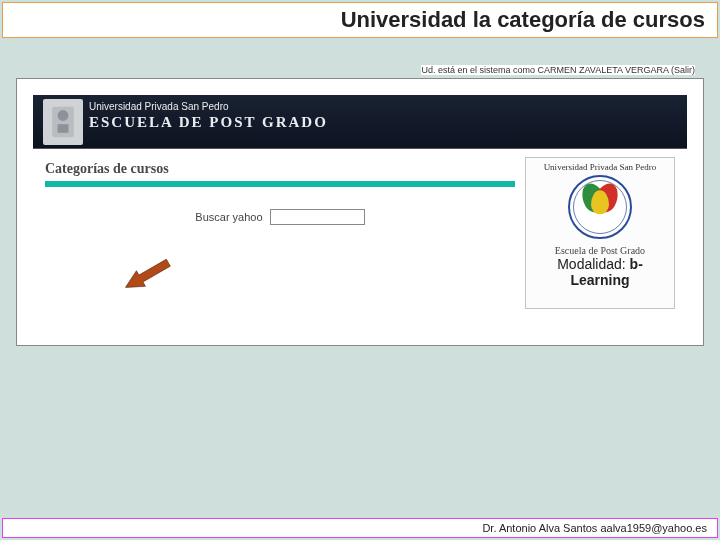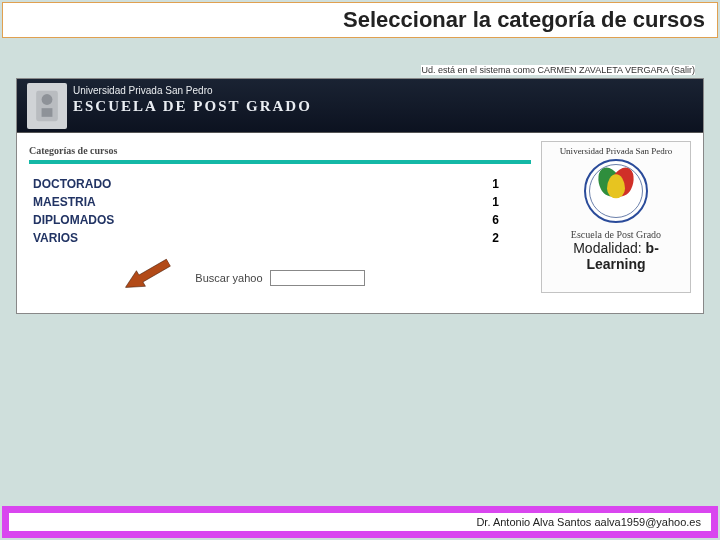--- a/index.html
+++ b/index.html
@@ -24,21 +24,21 @@
     color: #222;
   }
   .main-area {
     margin: 12px 16px;
     background: #cfdfdc;
   }
   .screenshot-frame {
     background: #fff;
     border: 1px solid #888;
     margin-top: 40px;
-    padding: 0;
+    padding: 16px;
     position: relative;
   }
   .header-dark {
     background: linear-gradient(#1a2333, #0c1220);
     height: 54px;
     position: relative;
     border-bottom: 1px solid #555;
     color: #dfe6ef;
     font-size: 10px;
     padding: 6px 10px 6px 56px;
@@ -74,24 +74,24 @@
     background: #fff;
   }
   .content-row {
     display: flex;
     padding: 8px 12px 20px 12px;
     gap: 10px;
     min-height: 180px;
   }
   .col-left { flex: 1; }
   .section-heading {
-    font-size: 10px;
+    font-size: 14px;
     font-weight: bold;
     color: #4a4a4a;
-    border-bottom: 4px solid #14b8a6;
+    border-bottom: 6px solid #14b8a6;
     padding: 4px 0;
     margin-bottom: 10px;
     font-family: Georgia, serif;
   }
   .cat-table { width: 100%; font-size: 12px; }
   .cat-table td { padding: 1px 2px; }
   .cat-table .name { color: #223464; font-weight: bold; font-family: "Trebuchet MS", sans-serif; }
   .cat-table .count { text-align: right; font-weight: bold; padding-right: 30px; }
   .search-row {
     margin-top: 22px;
@@ -155,32 +155,32 @@
     width: 50px;
     height: 22px;
     transform: rotate(-30deg);
   }
   .footer-bar {
     position: absolute;
     left: 2px;
     right: 2px;
     bottom: 2px;
     background: #fff;
-    border: 7px solid #d946ef;
+    border: 1px solid #d946ef;
     padding: 3px 10px;
     text-align: right;
     font-size: 11px;
     color: #222;
   }
 </style>
 </head>
 <body>
 
 <div class="title-bar">
-  <h1>Seleccionar la categoría de cursos</h1>
+  <h1>Universidad la categoría de cursos</h1>
 </div>
 
 <div class="main-area">
   <div class="screenshot-frame">
 
     <div class="user-line">Ud. está en el sistema como CARMEN ZAVALETA VERGARA (Salir)</div>
 
     <div class="header-dark">
       <div class="header-emblem">
         <svg viewBox="0 0 24 32">
@@ -190,40 +190,20 @@
         </svg>
       </div>
       <div class="header-small">Universidad Privada San Pedro</div>
       <div class="header-big">ESCUELA DE POST GRADO</div>
     </div>
 
     <div class="content-row">
       <div class="col-left">
         <div class="section-heading">Categorías de cursos</div>
 
-        <table class="cat-table">
-          <tbody>
-              <tr>
-            <td class="name">DOCTORADO</td>
-            <td class="count">1</td>
-          </tr>
-          <tr>
-            <td class="name">MAESTRIA</td>
-            <td class="count">1</td>
-          </tr>
-          <tr>
-            <td class="name">DIPLOMADOS</td>
-            <td class="count">6</td>
-          </tr>
-          <tr>
-            <td class="name">VARIOS</td>
-            <td class="count">2</td>
-          </tr>
-        </tbody>
-          </table>
 
         <div class="search-row">
           <span>Buscar yahoo</span>
           <input type="text" value="" style="">
         </div>
       </div>
 
       <div class="side-box">
         <div class="ulabel">Universidad Privada San Pedro</div>
         <div class="circle-logo">

